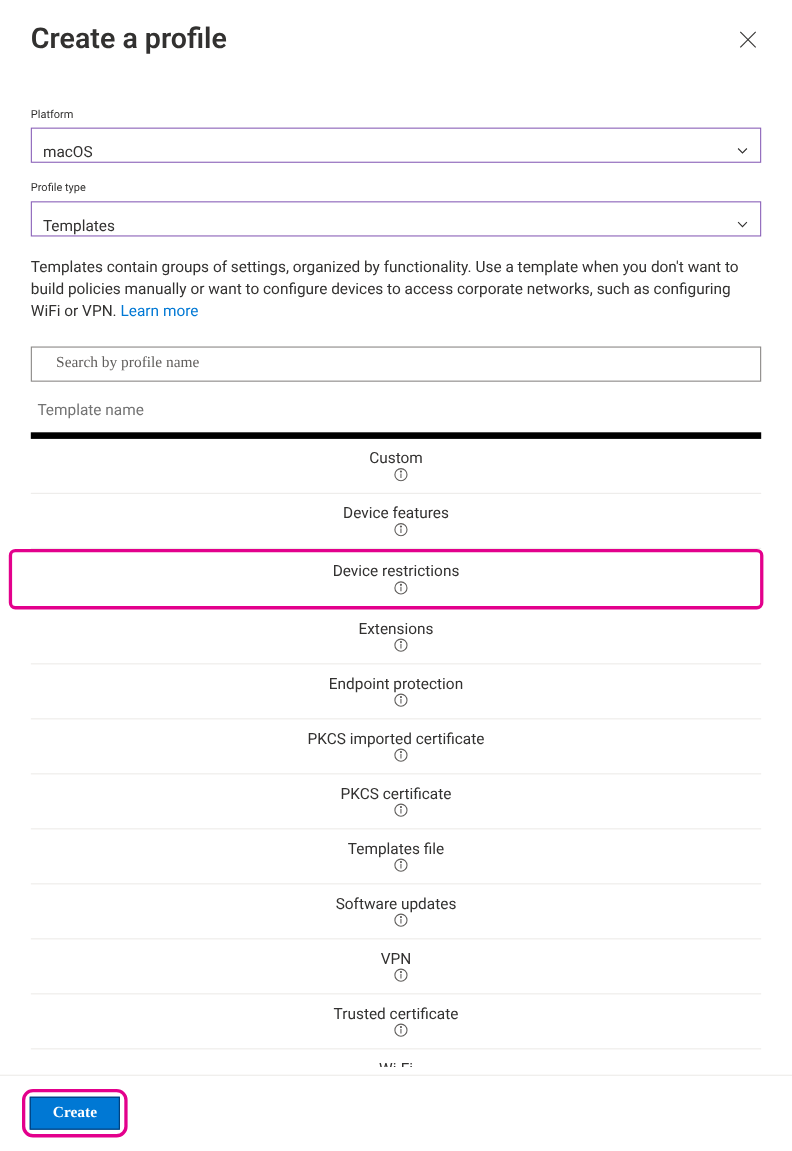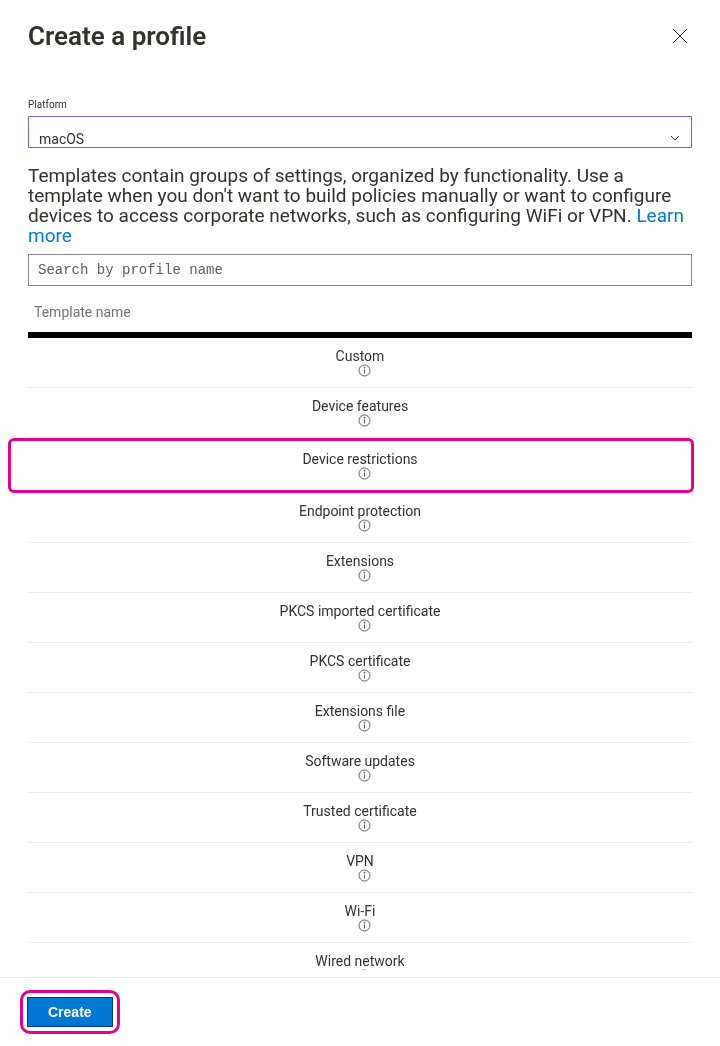--- a/index.html
+++ b/index.html
@@ -63,39 +63,39 @@
       justify-content: space-between;
       cursor: pointer;
       font-size: 14px;
       color: #323130;
     }
     .dropdown-chevron svg {
       width: 12px;
       height: 12px;
     }
     .description {
-      font-size: 19px;
+      font-size: 14px;
       color: #323130;
       line-height: 20px;
-      margin-bottom: 8px;
+      margin-bottom: 22px;
     }
     .learn-more {
       color: #0078d4;
       text-decoration: none;
       cursor: pointer;
     }
     .search-input {
       width: 100%;
       height: 32px;
       border: 1px solid #8a8886;
-      padding: 0 9px;
+      padding: 0 22px;
       font-size: 14px;
       color: #323130;
       margin-bottom: 10px;
-      font-family: Liberation Mono, monospace;
+      font-family: Liberation Serif, serif;
     }
     .search-input::placeholder {
       color: #605e5c;
     }
     .table-header {
       font-size: 14px;
       font-weight: 400;
       color: #737373;
       padding: 8px 6px 12px 6px;
       border-bottom: 6px solid #000000;
@@ -148,21 +148,21 @@
       padding: 4px;
     }
     .create-btn {
       background: #0078d4;
       color: #ffffff;
       border: 1px solid #003a75;
       padding: 6px 20px;
       font-size: 14px;
       font-weight: 600;
       cursor: pointer;
-      font-family: Liberation Sans, sans-serif;
+      font-family: Liberation Serif, serif;
     }
   </style>
 </head>
 <body>
 
 <div class="panel">
   <div class="header">
     <h1 class="title">Create a profile</h1>
     <button class="close-btn">
       <span>
@@ -179,20 +179,31 @@
     <div class="dropdown">
       <span>macOS</span>
       <span class="dropdown-chevron">
         <svg viewBox="0 0 12 12" fill="none" stroke="#323130" stroke-width="1">
           <polyline points="2,4 6,8 10,4"></polyline>
         </svg>
       </span>
     </div>
   </div>
 
+  <div class="field-group">
+    <label class="field-label">Profile type</label>
+    <div class="dropdown">
+      <span>Templates</span>
+      <span class="dropdown-chevron">
+        <svg viewBox="0 0 12 12" fill="none" stroke="#323130" stroke-width="1">
+          <polyline points="2,4 6,8 10,4"></polyline>
+        </svg>
+      </span>
+    </div>
+  </div>
 
   <p class="description">
     <span>Templates contain groups of settings, organized by functionality. Use a template when you don't want to build policies manually or want to configure devices to access corporate networks, such as configuring WiFi or VPN. </span><a class="learn-more">Learn more</a>
   </p>
 
   <input type="text" class="search-input" placeholder="Search by profile name" style="">
 
   <div class="table-header">Template name</div>
 
   <ul class="list">
@@ -221,91 +232,91 @@
         <span>Device restrictions</span>
         <span class="info-icon">
           <svg viewBox="0 0 13 13" fill="none" stroke="#605e5c" stroke-width="1">
             <circle cx="6.5" cy="6.5" r="5.5"></circle>
             <line x1="6.5" y1="5.5" x2="6.5" y2="9.5"></line>
             <circle cx="6.5" cy="3.7" r="0.5" fill="#605e5c"></circle>
           </svg>
         </span>
       </li>
       <li class="list-item">
+        <span>Extensions</span>
+        <span class="info-icon">
+          <svg viewBox="0 0 13 13" fill="none" stroke="#605e5c" stroke-width="1">
+            <circle cx="6.5" cy="6.5" r="5.5"></circle>
+            <line x1="6.5" y1="5.5" x2="6.5" y2="9.5"></line>
+            <circle cx="6.5" cy="3.7" r="0.5" fill="#605e5c"></circle>
+          </svg>
+        </span>
+      </li>
+      <li class="list-item">
         <span>Endpoint protection</span>
         <span class="info-icon">
           <svg viewBox="0 0 13 13" fill="none" stroke="#605e5c" stroke-width="1">
             <circle cx="6.5" cy="6.5" r="5.5"></circle>
             <line x1="6.5" y1="5.5" x2="6.5" y2="9.5"></line>
             <circle cx="6.5" cy="3.7" r="0.5" fill="#605e5c"></circle>
           </svg>
         </span>
       </li>
       <li class="list-item">
-        <span>Extensions</span>
-        <span class="info-icon">
-          <svg viewBox="0 0 13 13" fill="none" stroke="#605e5c" stroke-width="1">
-            <circle cx="6.5" cy="6.5" r="5.5"></circle>
-            <line x1="6.5" y1="5.5" x2="6.5" y2="9.5"></line>
-            <circle cx="6.5" cy="3.7" r="0.5" fill="#605e5c"></circle>
-          </svg>
-        </span>
-      </li>
-      <li class="list-item">
         <span>PKCS imported certificate</span>
         <span class="info-icon">
           <svg viewBox="0 0 13 13" fill="none" stroke="#605e5c" stroke-width="1">
             <circle cx="6.5" cy="6.5" r="5.5"></circle>
             <line x1="6.5" y1="5.5" x2="6.5" y2="9.5"></line>
             <circle cx="6.5" cy="3.7" r="0.5" fill="#605e5c"></circle>
           </svg>
         </span>
       </li>
       <li class="list-item">
         <span>PKCS certificate</span>
         <span class="info-icon">
           <svg viewBox="0 0 13 13" fill="none" stroke="#605e5c" stroke-width="1">
             <circle cx="6.5" cy="6.5" r="5.5"></circle>
             <line x1="6.5" y1="5.5" x2="6.5" y2="9.5"></line>
             <circle cx="6.5" cy="3.7" r="0.5" fill="#605e5c"></circle>
           </svg>
         </span>
       </li>
       <li class="list-item">
-        <span>Extensions file</span>
+        <span>Templates file</span>
         <span class="info-icon">
           <svg viewBox="0 0 13 13" fill="none" stroke="#605e5c" stroke-width="1">
             <circle cx="6.5" cy="6.5" r="5.5"></circle>
             <line x1="6.5" y1="5.5" x2="6.5" y2="9.5"></line>
             <circle cx="6.5" cy="3.7" r="0.5" fill="#605e5c"></circle>
           </svg>
         </span>
       </li>
       <li class="list-item">
         <span>Software updates</span>
         <span class="info-icon">
           <svg viewBox="0 0 13 13" fill="none" stroke="#605e5c" stroke-width="1">
             <circle cx="6.5" cy="6.5" r="5.5"></circle>
             <line x1="6.5" y1="5.5" x2="6.5" y2="9.5"></line>
             <circle cx="6.5" cy="3.7" r="0.5" fill="#605e5c"></circle>
           </svg>
         </span>
       </li>
       <li class="list-item">
+        <span>VPN</span>
+        <span class="info-icon">
+          <svg viewBox="0 0 13 13" fill="none" stroke="#605e5c" stroke-width="1">
+            <circle cx="6.5" cy="6.5" r="5.5"></circle>
+            <line x1="6.5" y1="5.5" x2="6.5" y2="9.5"></line>
+            <circle cx="6.5" cy="3.7" r="0.5" fill="#605e5c"></circle>
+          </svg>
+        </span>
+      </li>
+      <li class="list-item">
         <span>Trusted certificate</span>
-        <span class="info-icon">
-          <svg viewBox="0 0 13 13" fill="none" stroke="#605e5c" stroke-width="1">
-            <circle cx="6.5" cy="6.5" r="5.5"></circle>
-            <line x1="6.5" y1="5.5" x2="6.5" y2="9.5"></line>
-            <circle cx="6.5" cy="3.7" r="0.5" fill="#605e5c"></circle>
-          </svg>
-        </span>
-      </li>
-      <li class="list-item">
-        <span>VPN</span>
         <span class="info-icon">
           <svg viewBox="0 0 13 13" fill="none" stroke="#605e5c" stroke-width="1">
             <circle cx="6.5" cy="6.5" r="5.5"></circle>
             <line x1="6.5" y1="5.5" x2="6.5" y2="9.5"></line>
             <circle cx="6.5" cy="3.7" r="0.5" fill="#605e5c"></circle>
           </svg>
         </span>
       </li>
       <li class="list-item">
         <span>Wi-Fi</span>

